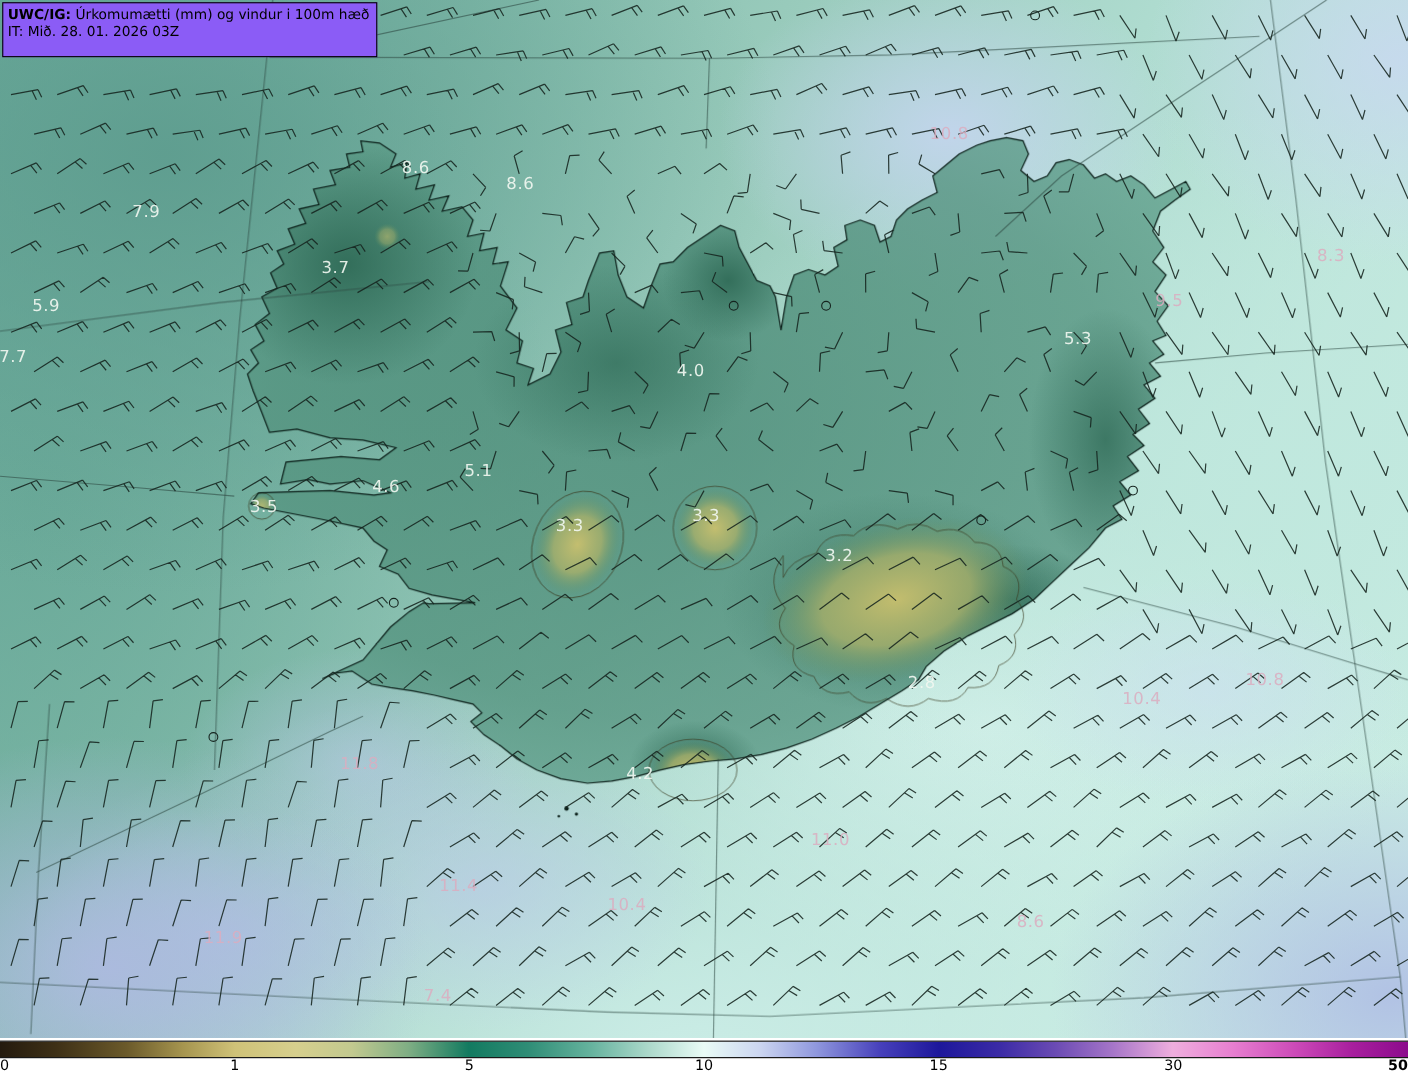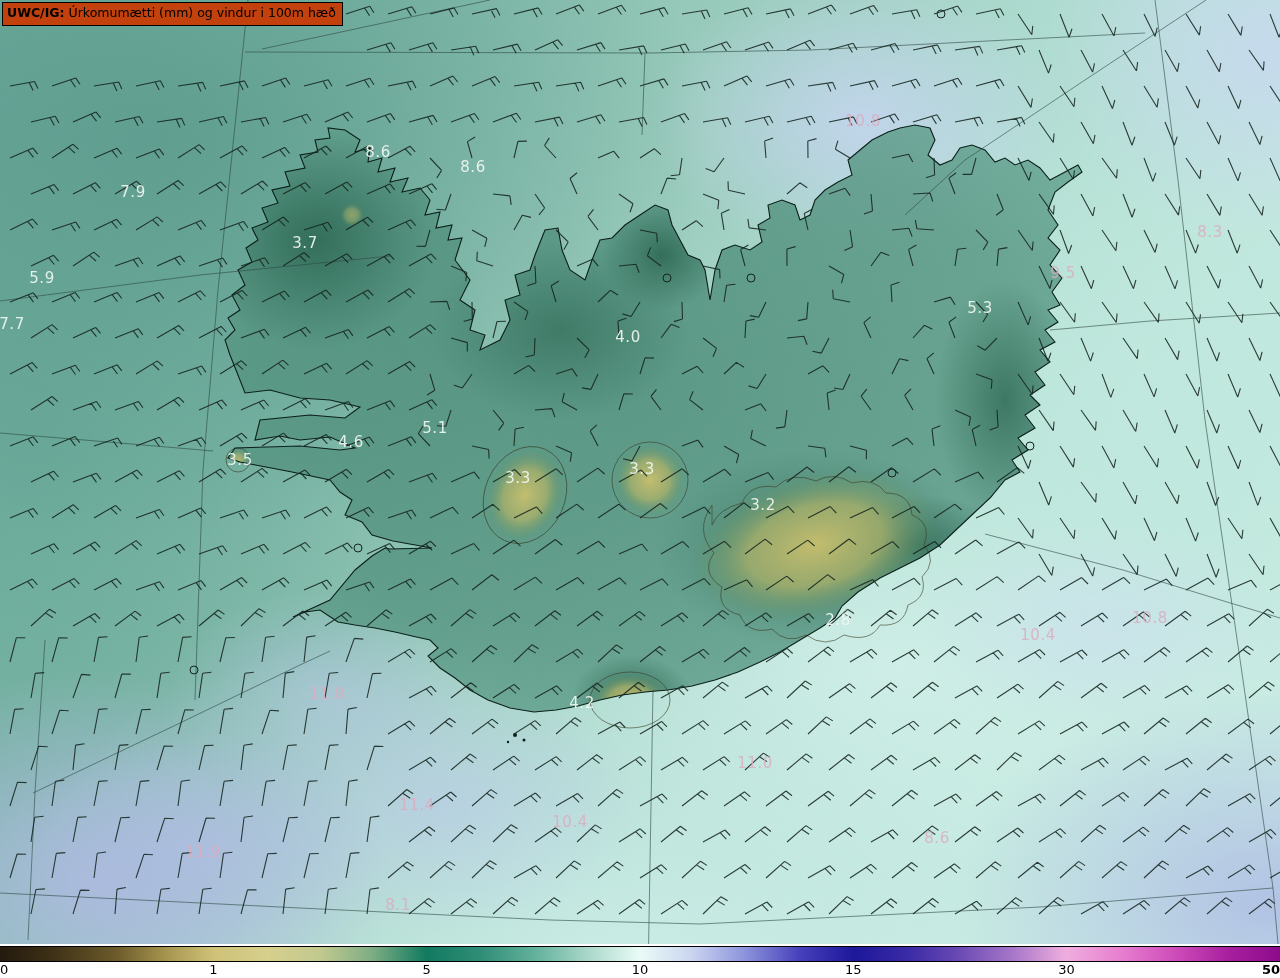--- a/index.html
+++ b/index.html
@@ -16,22 +16,22 @@
       radial-gradient(320px 260px at 1272px 55px, rgba(200,215,241,.8) 0%, rgba(200,215,241,0) 72%),
       radial-gradient(260px 150px at 1100px 628px, rgba(205,220,243,.5) 0%, rgba(205,220,243,0) 70%),
       radial-gradient(900px 480px at 620px 960px, rgba(205,238,232,.9) 0%, rgba(205,238,232,0) 75%),
       radial-gradient(760px 430px at 1160px 420px, rgba(192,232,222,.9) 0%, rgba(192,232,222,0) 75%),
       radial-gradient(520px 300px at 900px 660px, rgba(214,242,236,.8) 0%, rgba(214,242,236,0) 75%),
       radial-gradient(700px 500px at 150px 140px, rgba(93,156,142,.9) 0%, rgba(93,156,142,0) 80%),
       radial-gradient(600px 700px at 30px 450px, rgba(104,168,151,.85) 0%, rgba(104,168,151,0) 80%),
       linear-gradient(115deg,#6fae9f 0%,#84bcac 25%,#9ccdbe 45%,#afdcd0 62%,#c0e7dc 78%,#cdeee6 100%);}
   #overlay{position:absolute;left:0;top:0;}
   
-  #titlebox{position:absolute;left:2px;top:2px;background:#c2410c;border:1px solid #000;
-    padding:2px 6px 4px 4px;font-size:12.5px;line-height:16px;color:#000;white-space:nowrap;z-index:5;}
+  #titlebox{position:absolute;left:2px;top:2px;background:#8b5cf6;border:1px solid #000;
+    padding:2px 6px 14px 4px;font-size:12.5px;line-height:16px;color:#000;white-space:nowrap;z-index:5;}
   #titlebox b{font-weight:bold;}
   
   .plabel{position:absolute;transform:translate(-50%,-50%);font-size:15px;letter-spacing:.5px;z-index:3;}
   .plabel.min{color:rgba(240,246,240,.92);}
   .plabel.max{color:rgba(219,173,192,.85);}
   
   #cbar{position:absolute;left:0;top:944px;width:1280px;height:34px;background:#fff;z-index:6;}
   #cbar-grad{position:absolute;left:0;top:2px;width:1280px;height:16px;border-top:1px solid #000;border-bottom:1px solid #000;box-sizing:border-box;}
   #cbar-ticks{position:absolute;left:0;top:18px;width:1280px;height:16px;}
   .cbtick{position:absolute;top:0;font-size:13px;color:#000;transform:translateX(-50%);}
@@ -152,25 +152,26 @@
       <div class="plabel max" style="left: 1210px; top: 232px;">8.3</div>
       <div class="plabel max" style="left: 1063px; top: 273px;">9.5</div>
       <div class="plabel max" style="left: 1150px; top: 618px;">10.8</div>
       <div class="plabel max" style="left: 1038px; top: 635px;">10.4</div>
       <div class="plabel max" style="left: 327px; top: 694px; text-align: center;">11.8</div>
       <div class="plabel max" style="left: 755px; top: 763px;">11.0</div>
       <div class="plabel max" style="left: 417px; top: 805px;">11.4</div>
       <div class="plabel max" style="left: 570px; top: 822px;">10.4</div>
       <div class="plabel max" style="left: 203px; top: 852px;">11.9</div>
       <div class="plabel max" style="left: 937px; top: 838px;">8.6</div>
-      <div class="plabel max" style="left: 398px; top: 905px;">8.1</div>
+      <div class="plabel max" style="left: 398px; top: 905px;">7.4</div>
     </div>
 
   <div id="titlebox">
     <div><b>UWC/IG:</b><span> Úrkomumætti (mm) og vindur i 100m hæð</span></div>
+    <div><span>IT: Mið. 28. 01. 2026 03Z</span></div>
   </div>
 
   <div id="cbar">
     <div id="cbar-grad" style="background: linear-gradient(90deg, rgb(36, 26, 14) 0%, rgb(62, 48, 22) 4%, rgb(107, 90, 42) 9%, rgb(166, 149, 79) 13%, rgb(207, 194, 120) 16.7%, rgb(214, 207, 141) 21%, rgb(194, 201, 143) 25%, rgb(127, 174, 132) 29%, rgb(18, 122, 96) 33.3%, rgb(47, 141, 118) 37.5%, rgb(102, 179, 158) 42%, rgb(171, 216, 202) 46%, rgb(233, 251, 246) 50%, rgb(203, 213, 240) 54%, rgb(143, 151, 221) 58%, rgb(71, 64, 187) 62.5%, rgb(29, 23, 155) 66.7%, rgb(59, 43, 166) 71%, rgb(107, 75, 180) 75%, rgb(165, 117, 200) 79%, rgb(239, 174, 222) 83.3%, rgb(231, 127, 208) 87.5%, rgb(204, 74, 184) 92%, rgb(168, 31, 158) 96%, rgb(140, 11, 140) 100%);"></div>
     <div id="cbar-ticks">
         <span class="cbtick first" style="left: 0%;">0</span>
         <span class="cbtick" style="left: 16.67%;">1</span>
         <span class="cbtick" style="left: 33.33%;">5</span>
         <span class="cbtick" style="left: 50%;">10</span>
         <span class="cbtick" style="left: 66.67%;">15</span>

